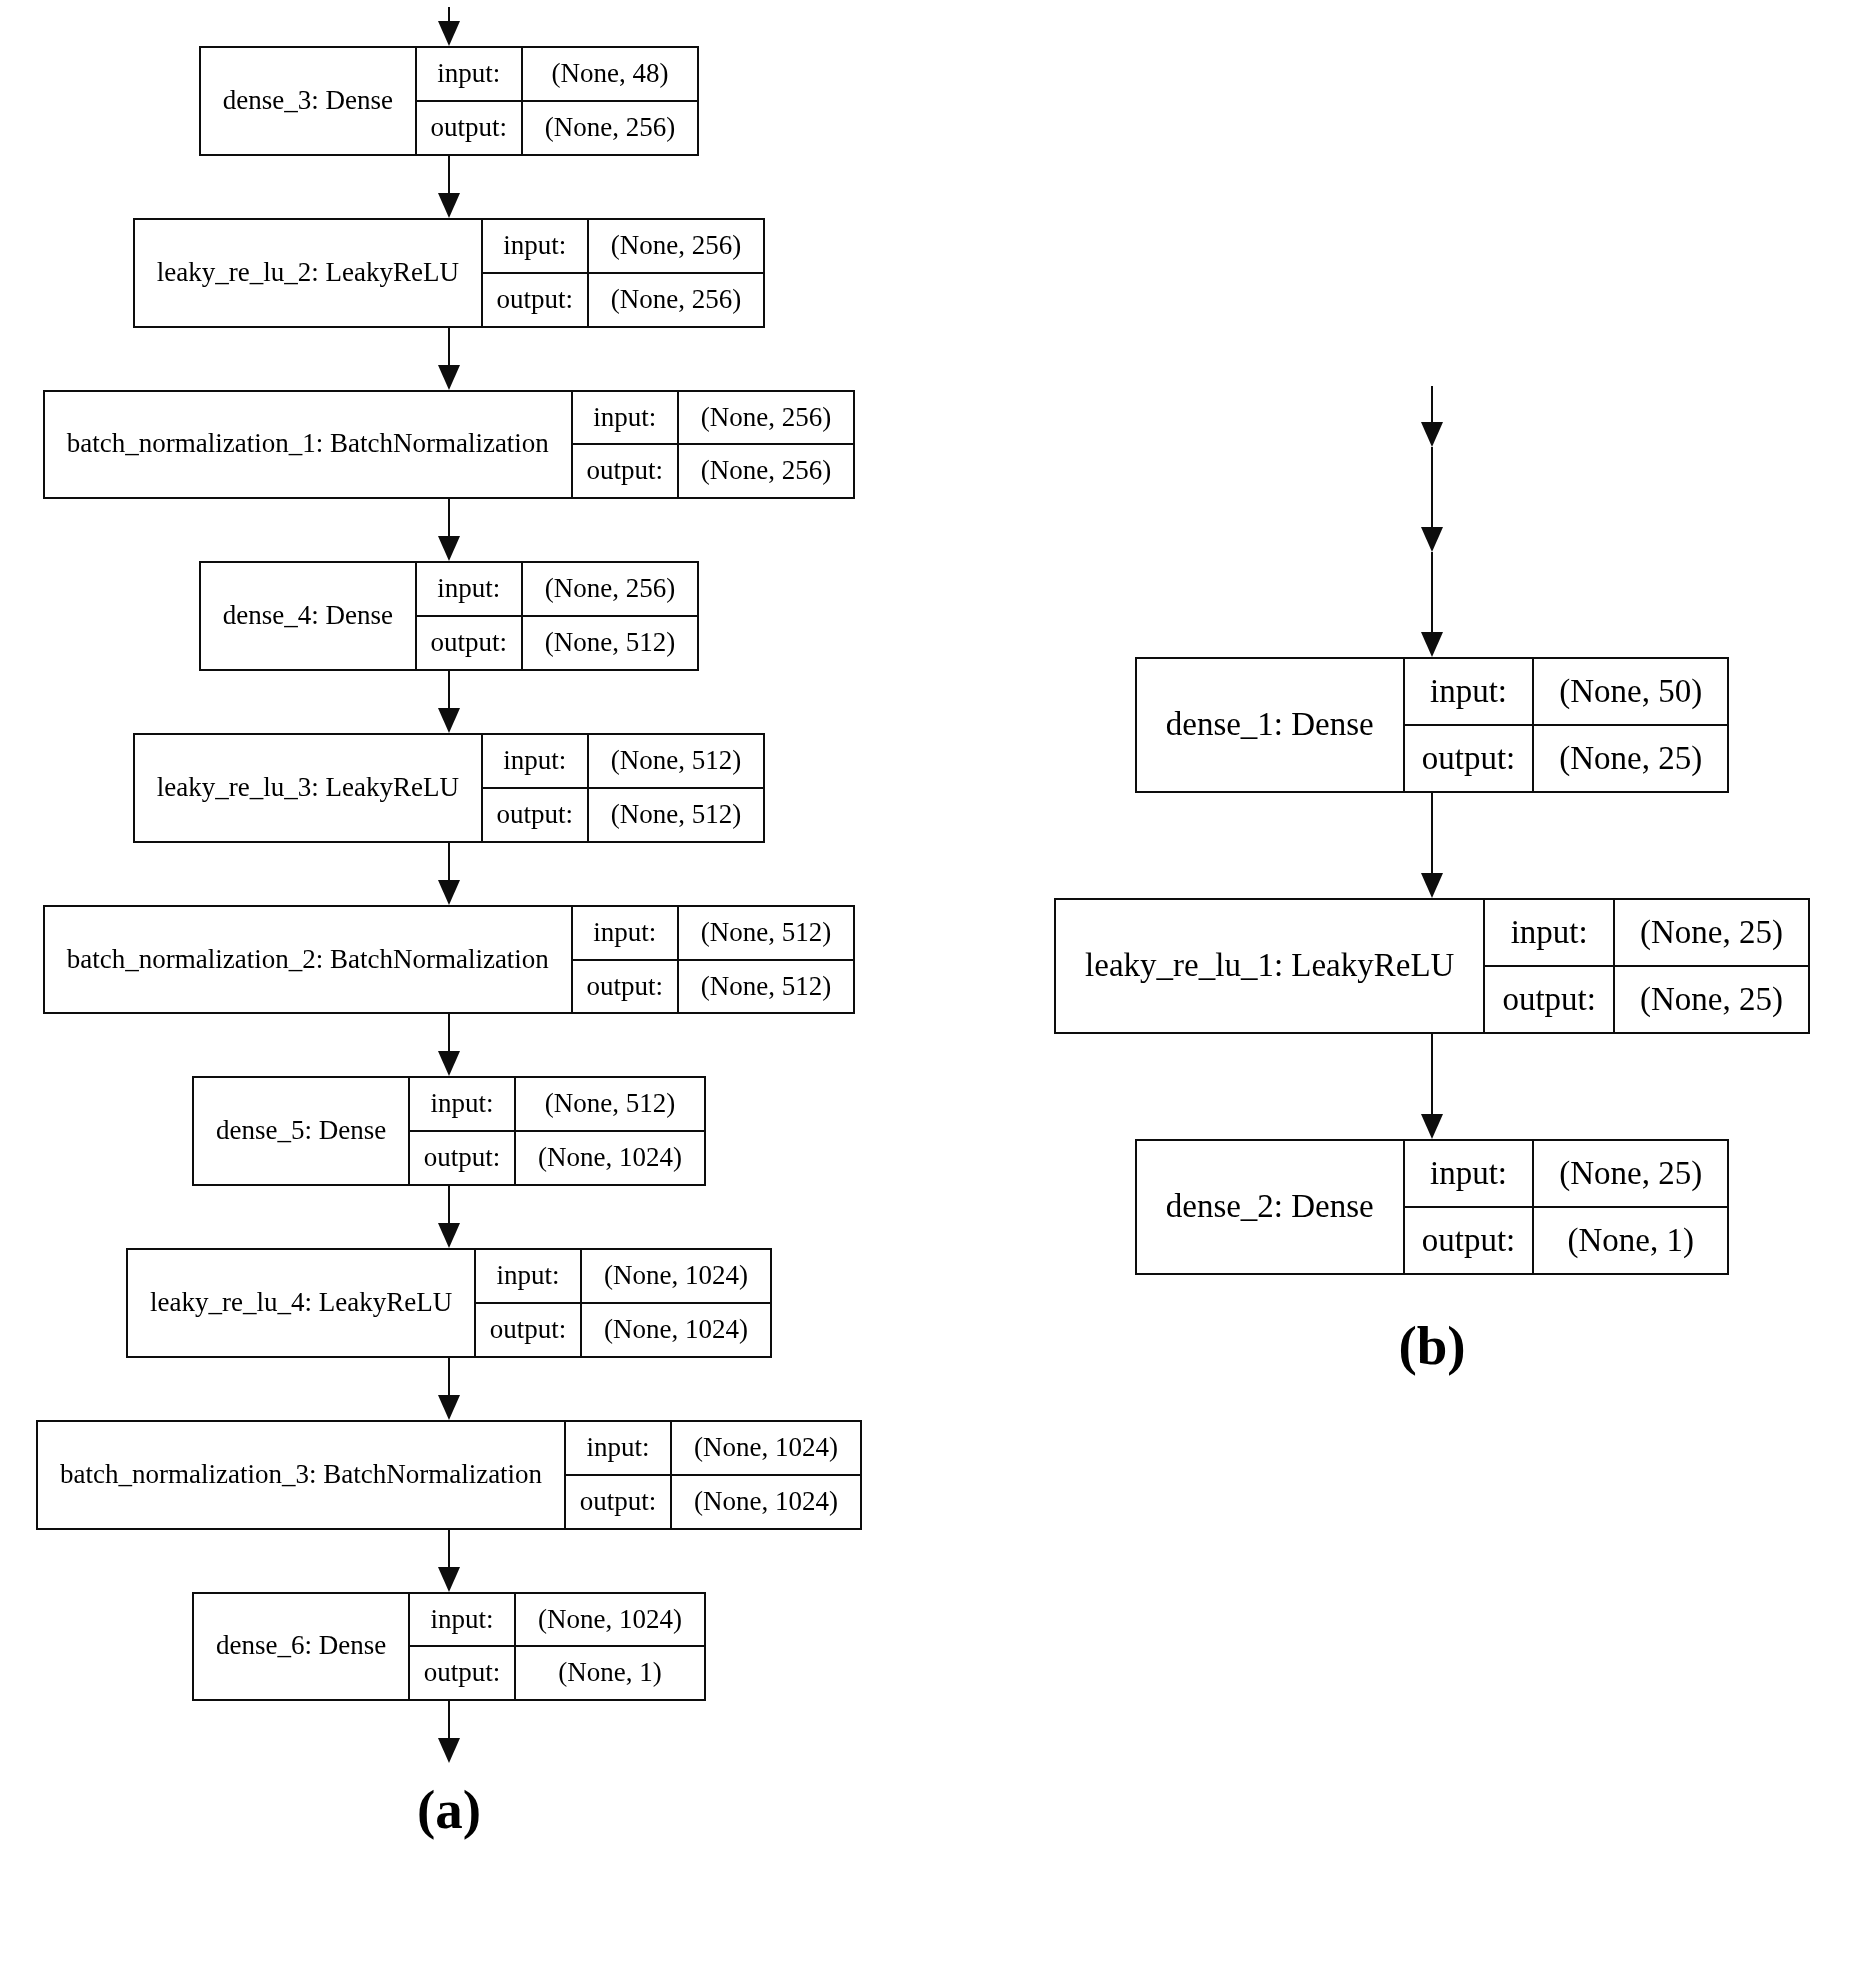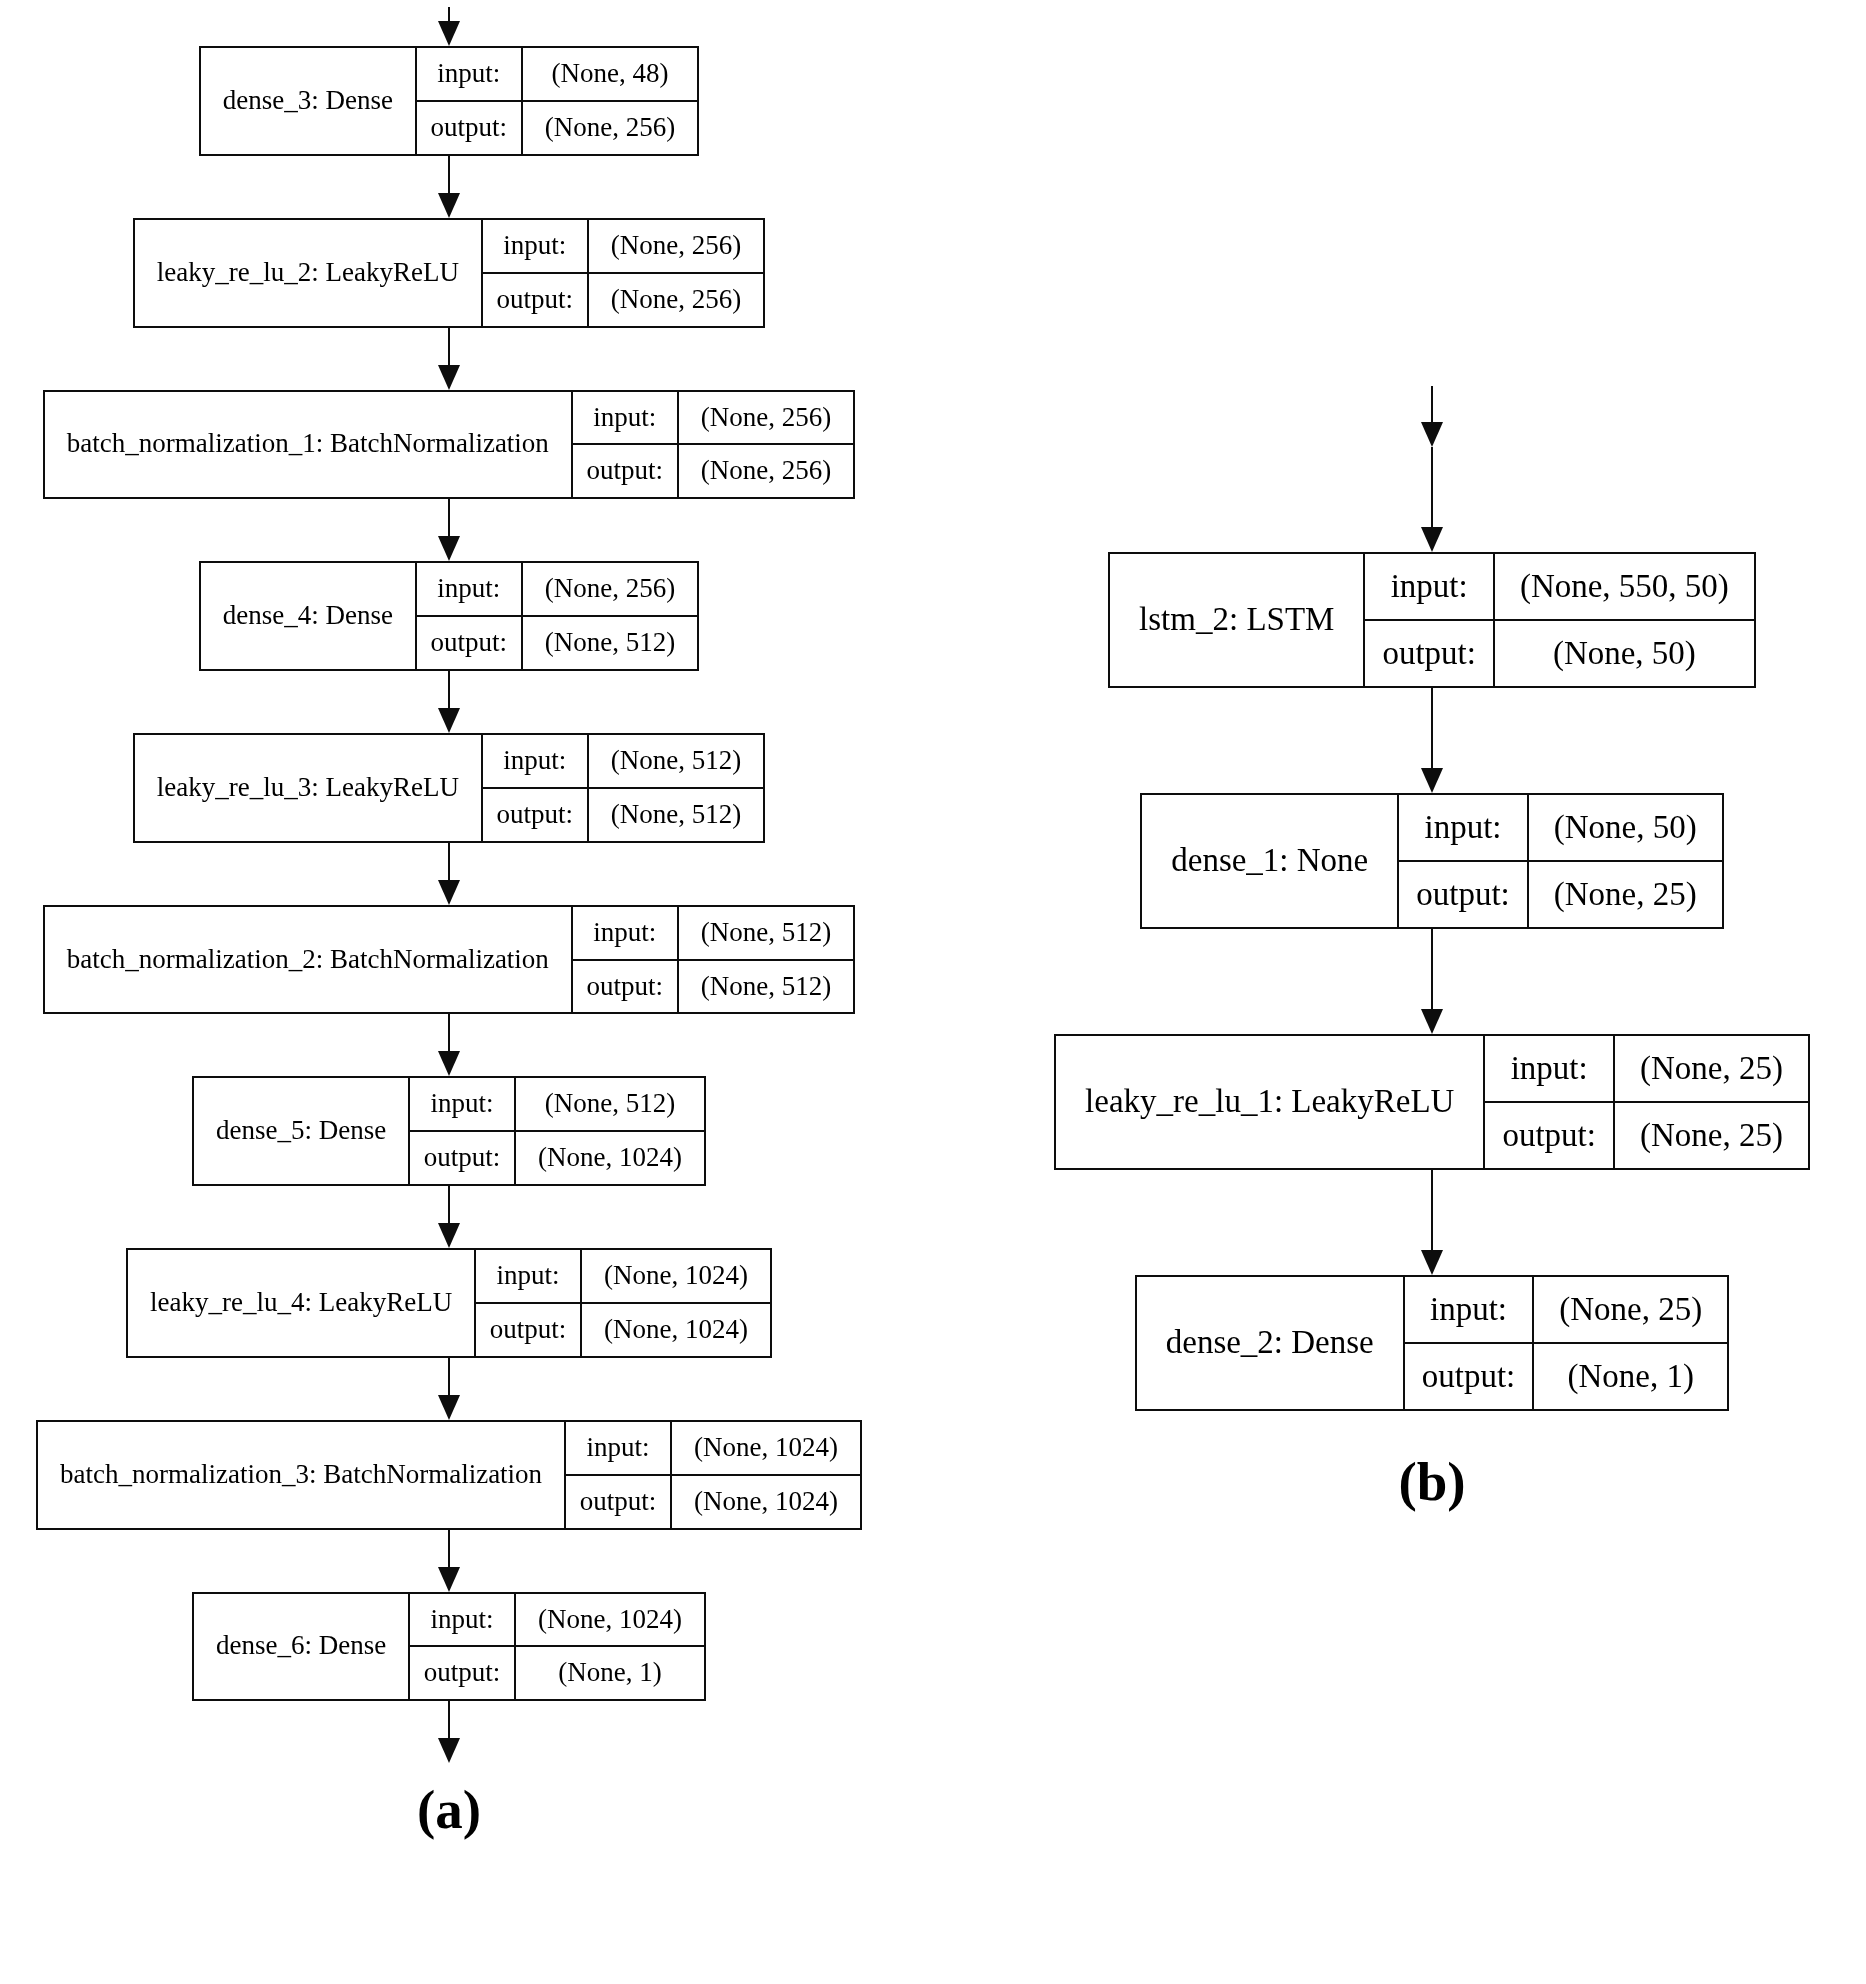--- a/index.html
+++ b/index.html
@@ -283,43 +283,30 @@
       <div class="stem"></div>
       <div class="head"></div>
     </div>
 
 
     <div class="arrow">
       <div class="stem"></div>
       <div class="head"></div>
     </div>
 
-    <table class="node">
-        <tbody>
-      <tr>
-        <td class="name" rowspan="2">lstm_2: LSTM</td>
-        <td class="io">input:</td>
-        <td class="shape">(None, 550, 50)</td>
-      </tr>
-      <tr>
-        <td class="io">output:</td>
-        <td class="shape">(None, 50)</td>
-      </tr>
-    </tbody>
-      </table>
-
-    <div class="arrow">
-      <div class="stem"></div>
-      <div class="head"></div>
-    </div>
-
-    <table class="node">
-        <tbody>
-      <tr>
-        <td class="name" rowspan="2">dense_1: None</td>
+
+    <div class="arrow">
+      <div class="stem"></div>
+      <div class="head"></div>
+    </div>
+
+    <table class="node">
+        <tbody>
+      <tr>
+        <td class="name" rowspan="2">dense_1: Dense</td>
         <td class="io">input:</td>
         <td class="shape">(None, 50)</td>
       </tr>
       <tr>
         <td class="io">output:</td>
         <td class="shape">(None, 25)</td>
       </tr>
     </tbody>
       </table>
 

